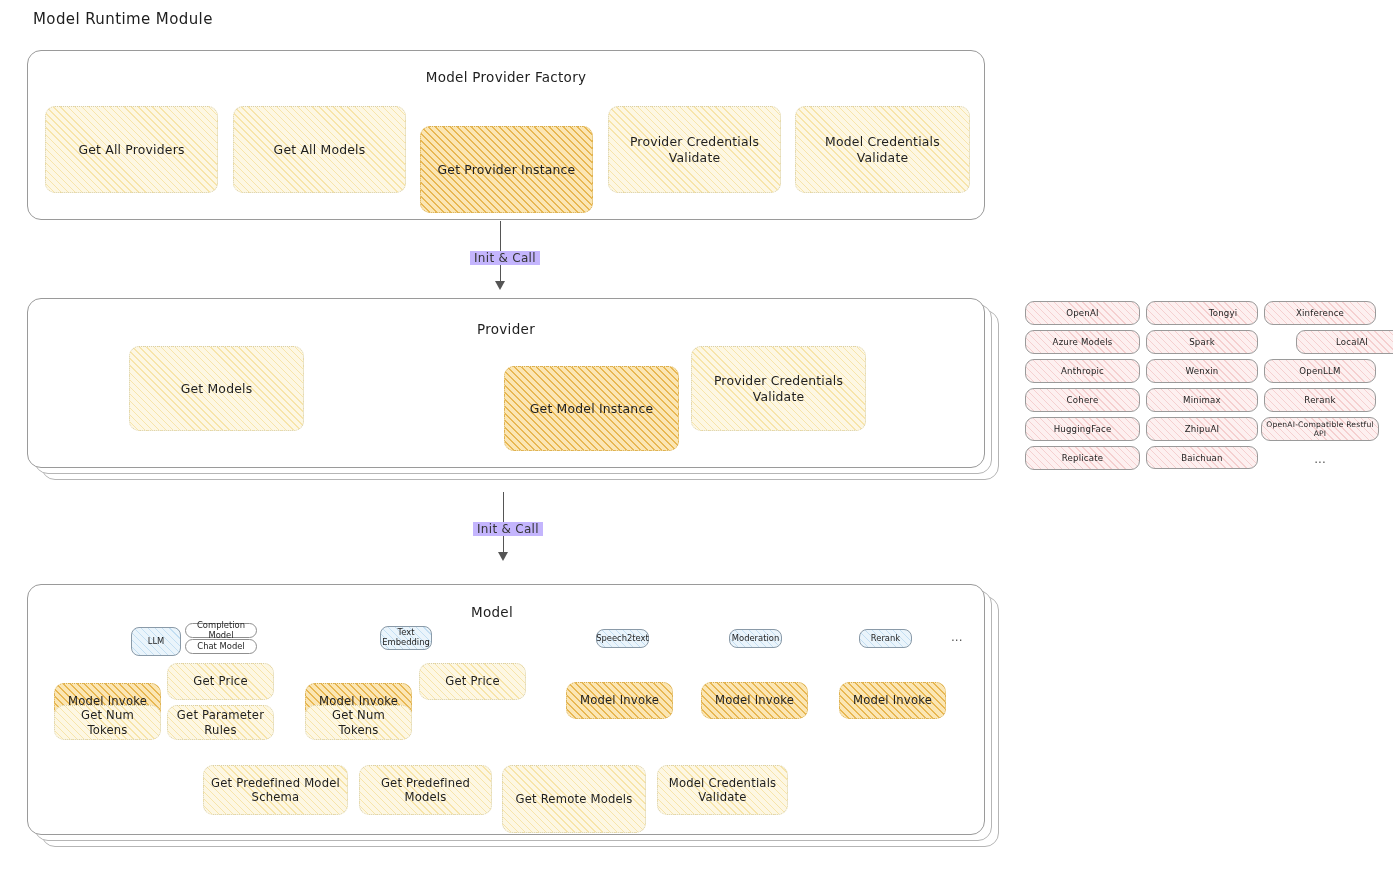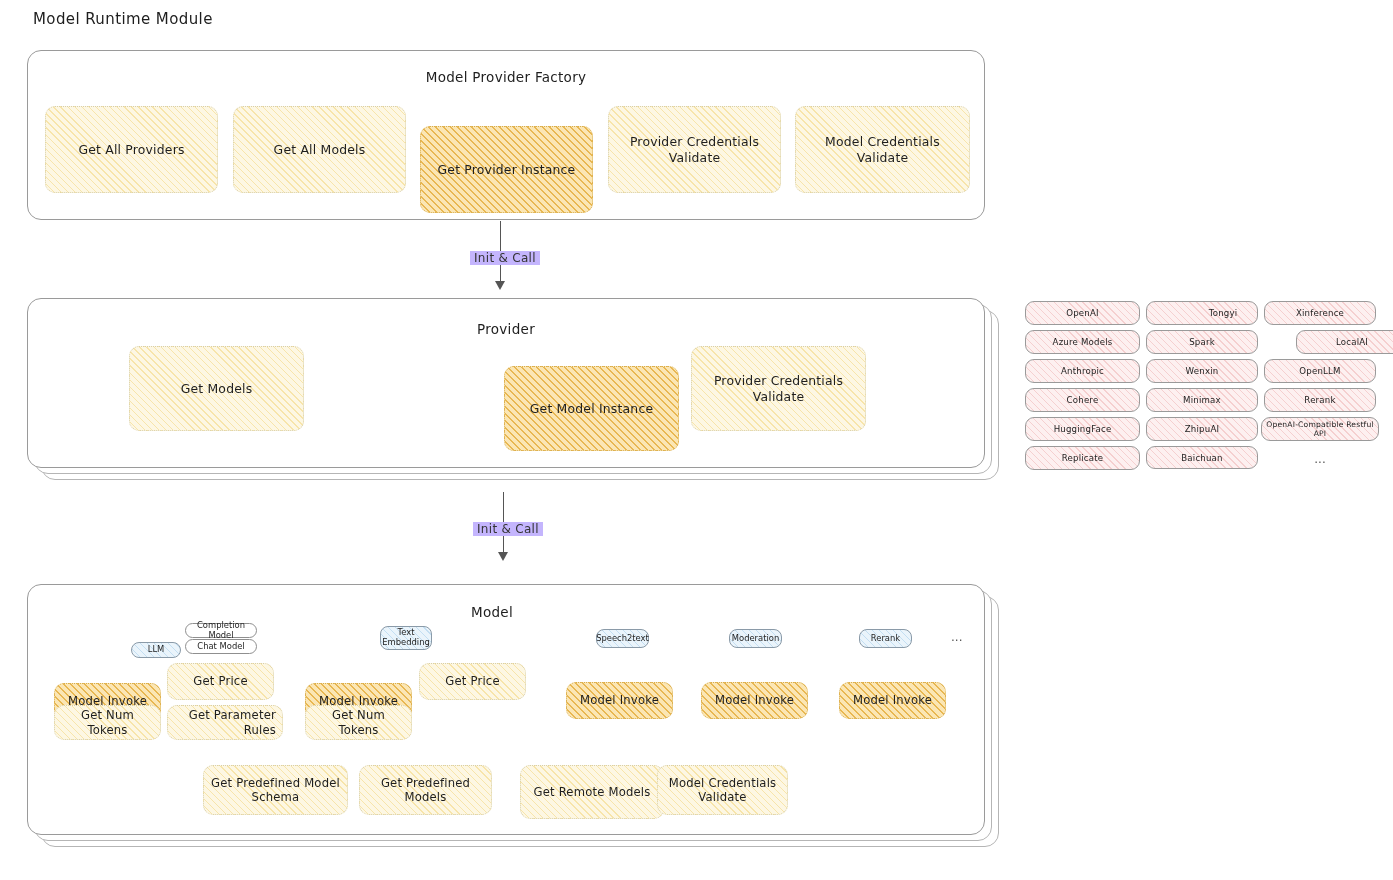--- a/index.html
+++ b/index.html
@@ -231,40 +231,40 @@
 
   <div class="arrow-line" style="left:503px; top:492px; height:63px;"></div>
   <div class="arrow-head" style="left:498px; top:552px;"></div>
   <div class="arrow-label hand" style="left:473px; top:522px;">Init &amp; Call</div>
 
   <div class="panel-shadow" style="left:41px; top:596px; width:958px; height:251px;"></div>
   <div class="panel-shadow" style="left:34px; top:590px; width:958px; height:251px;"></div>
   <div class="panel" style="left:27px; top:584px; width:958px; height:251px; z-index:2;"></div>
   <div class="panel-title hand" style="left:27px; top:604px; width:930px; z-index:3;">Model</div>
 
-  <div class="badge" style="left:131px; top:642px; width:50px; height:16px; z-index:3;">
+  <div class="badge" style="left:131px; top:627px; width:50px; height:29px; z-index:3;">
     <span>LLM</span>
   </div>
   <div class="badge plain" style="left:185px; top:623px; width:72px; height:15px; z-index:3;">
     <span>Completion Model</span>
   </div>
   <div class="badge plain" style="left:185px; top:639px; width:72px; height:15px; z-index:3;">
     <span>Chat Model</span>
   </div>
 
   <div class="node amber sm" style="left:54px; top:663px; width:107px; height:37px; z-index:3;">
     <span>Model Invoke</span>
   </div>
   <div class="node cream sm" style="left:167px; top:663px; width:107px; height:37px; z-index:3;">
     <span>Get Price</span>
   </div>
   <div class="node cream sm" style="left:54px; top:705px; width:107px; height:35px; z-index:3;">
     <span>Get Num Tokens</span>
   </div>
-  <div class="node cream sm" style="left:167px; top:705px; width:116px; height:35px; z-index:3;text-align:right;">
+  <div class="node cream sm" style="left:167px; top:705px; width:107px; height:35px; z-index:3;">
     <span>Get Parameter Rules</span>
   </div>
 
   <div class="badge" style="left:380px; top:626px; width:52px; height:24px; z-index:3;">
     <span>Text Embedding</span>
   </div>
   <div class="node amber sm" style="left:305px; top:663px; width:107px; height:37px; z-index:3;">
     <span>Model Invoke</span>
   </div>
   <div class="node cream sm" style="left:419px; top:663px; width:107px; height:37px; z-index:3;">
@@ -296,20 +296,20 @@
   </div>
 
   <div class="ellipsis-dots hand" style="left:951px; top:630px; z-index:3;">...</div>
 
   <div class="node cream sm" style="left:203px; top:765px; width:145px; height:50px; z-index:3;">
     <span>Get Predefined Model Schema</span>
   </div>
   <div class="node cream sm" style="left:359px; top:765px; width:133px; height:50px; z-index:3;">
     <span>Get Predefined Models</span>
   </div>
-  <div class="node cream sm" style="left:520px; top:765px; width:144px; height:54px; z-index:3;text-align:right;">
+  <div class="node cream sm" style="left:502px; top:765px; width:144px; height:68px; z-index:3;text-align:right;">
     <span>Get Remote Models</span>
   </div>
   <div class="node cream sm" style="left:657px; top:765px; width:131px; height:50px; z-index:3;">
     <span>Model Credentials Validate</span>
   </div>
 
 </div>
 
 </body></html>

